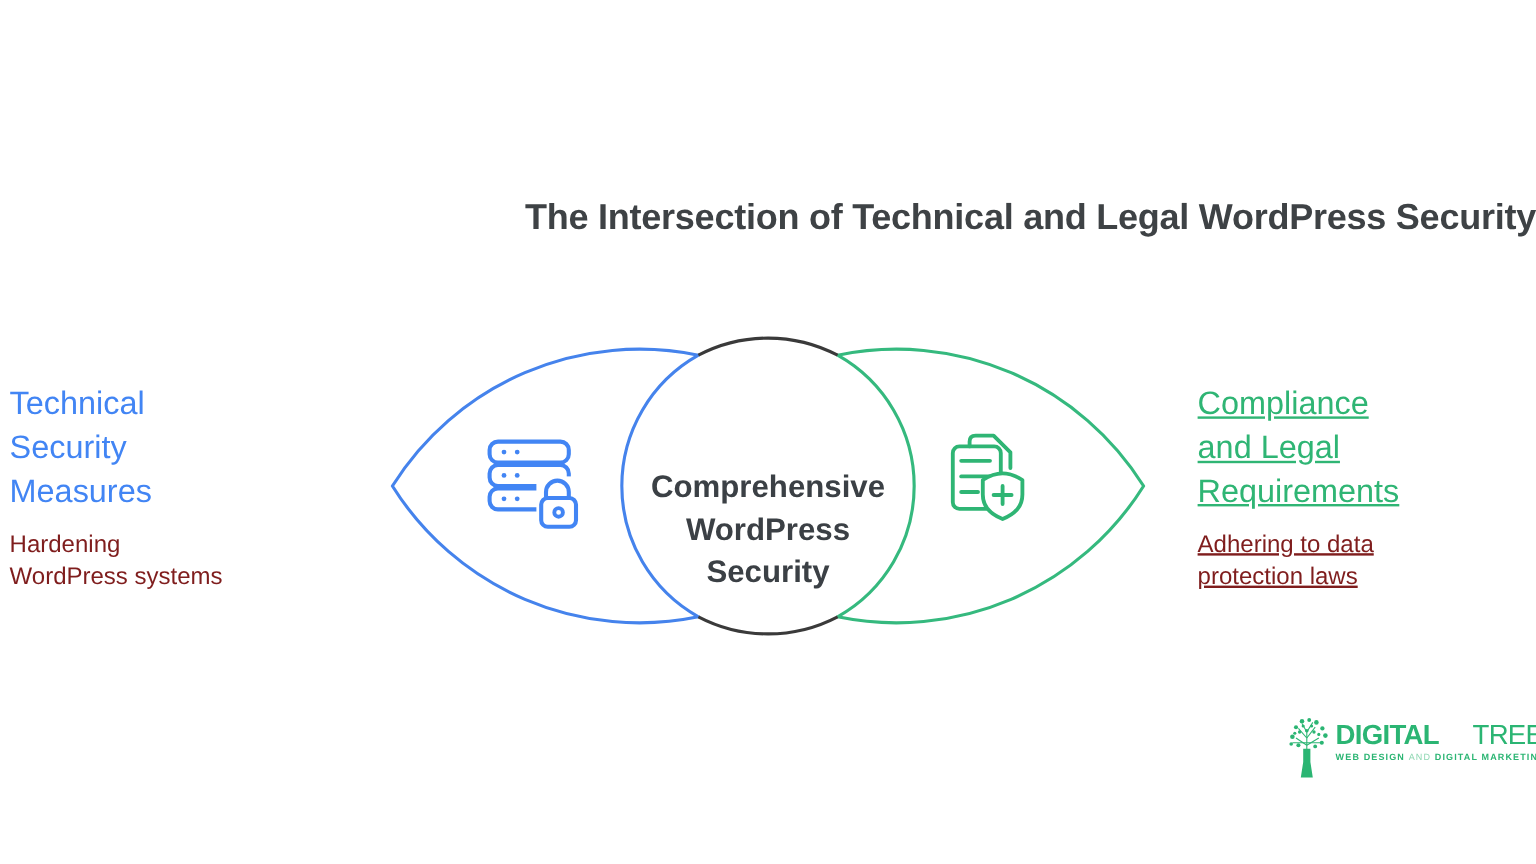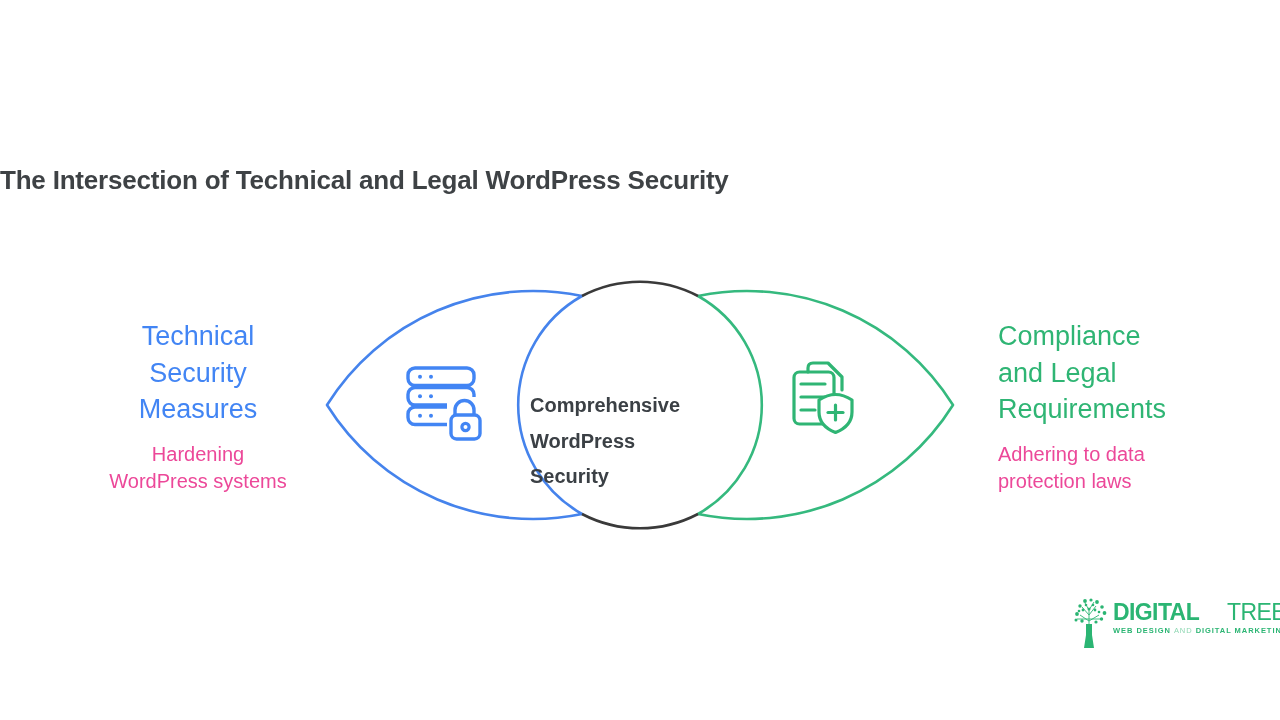--- a/index.html
+++ b/index.html
@@ -8,51 +8,51 @@
     position: relative;
     width: 1280px; height: 720px;
     background: #ffffff;
     overflow: hidden;
     font-family: "Liberation Sans", sans-serif;
   }
   .abs { position: absolute; }
 
   .page-title {
     left: 0; right: 0; top: 165px;
-    text-align: left;
-    font-size: 26px;
+    text-align: right;
+    font-size: 30px;
     font-weight: bold;
     letter-spacing: -0.2px;
     color: #3e4245;
   }
 
   .venn-svg { left: 0; top: 0; width: 1280px; height: 720px; }
 
   .side-heading {
     top: 318px;
     font-size: 27px;
     line-height: 36.5px;
     white-space: pre-line;
   }
   .side-sub {
     top: 441px;
     font-size: 20px;
     line-height: 27px;
-    color: #ec4899;
+    color: #7f1d1d;
     white-space: pre-line;
   }
-  .left-col  { right: 952px; width: 260px; text-align: center; }
-  .right-col { left: 998px;  width: 260px; text-align: left;  }
+  .left-col  { right: 1012px; width: 260px; text-align: left; }
+  .right-col { left: 998px;  width: 260px; text-align: left; text-decoration: underline;  }
   .heading-blue  { color: #4285f4; }
   .heading-green { color: #2fb574; }
 
   .center-label {
     left: 530px; top: 388px; width: 220px;
-    text-align: left;
-    font-size: 20px;
+    text-align: center;
+    font-size: 26px;
     font-weight: bold;
     line-height: 35.5px;
     color: #3b4045;
     white-space: pre-line;
   }
 
   .logo {
     left: 1070px; top: 597px;
     display: flex;
     align-items: flex-start;

